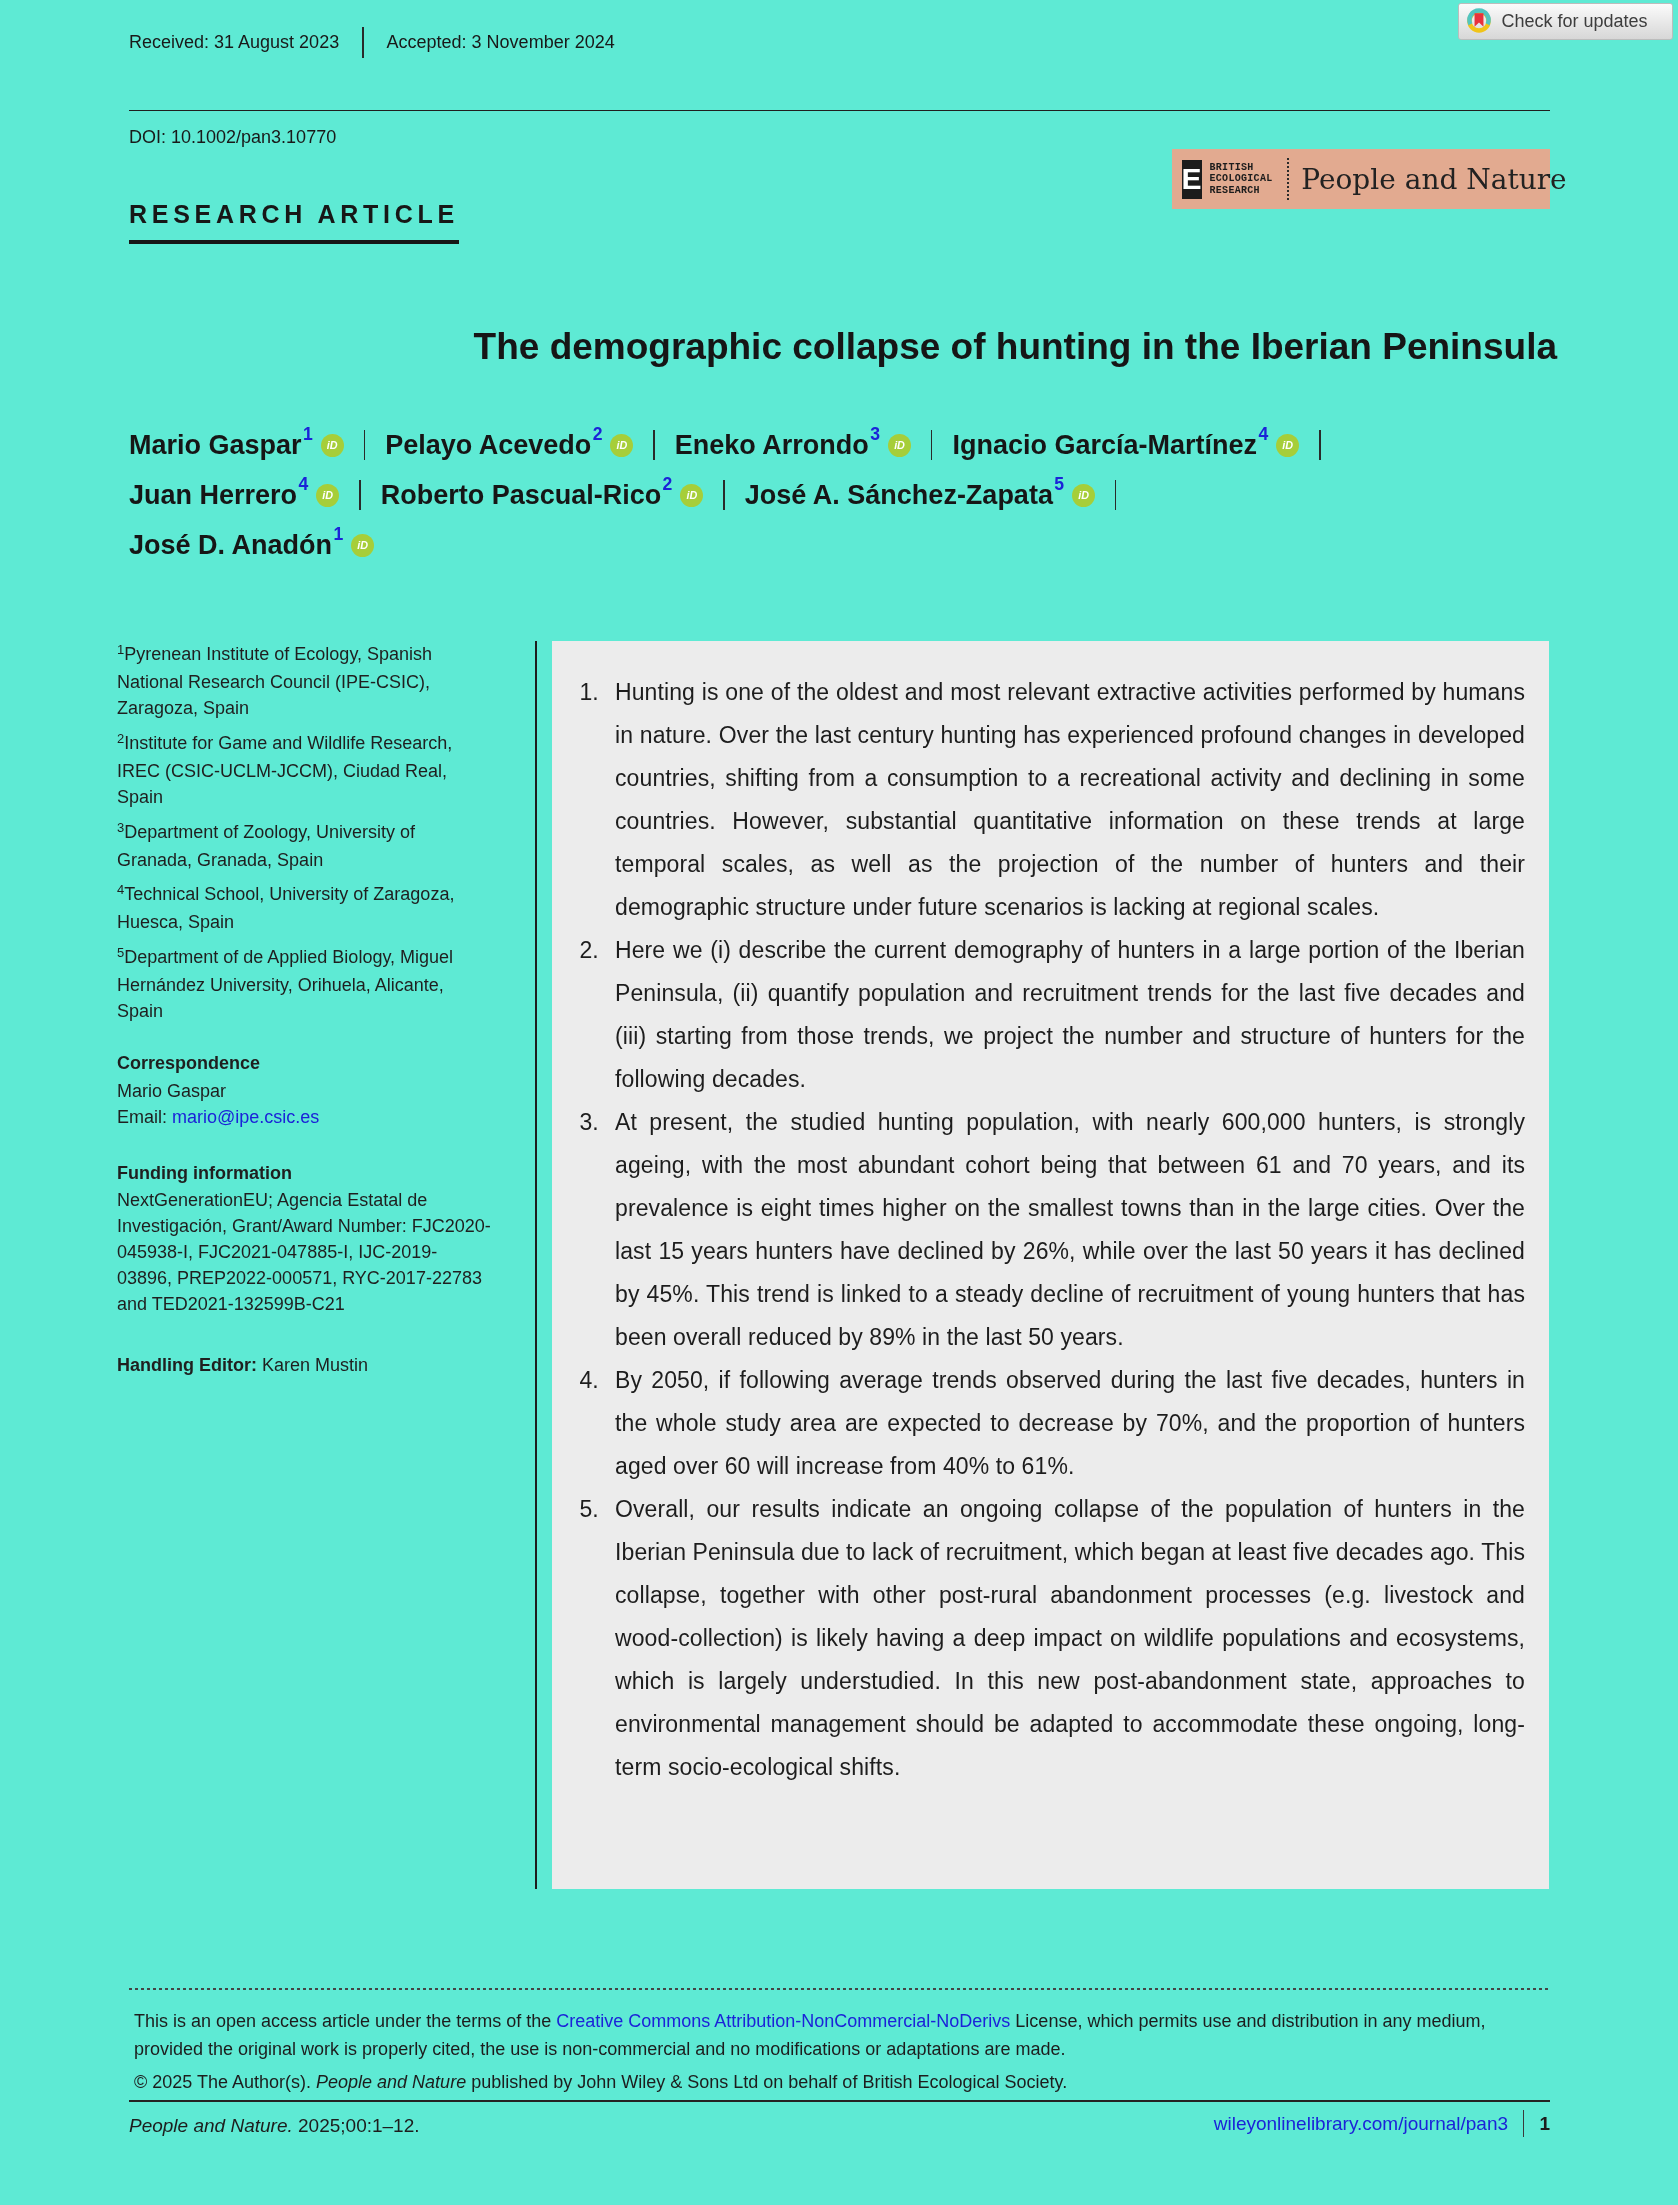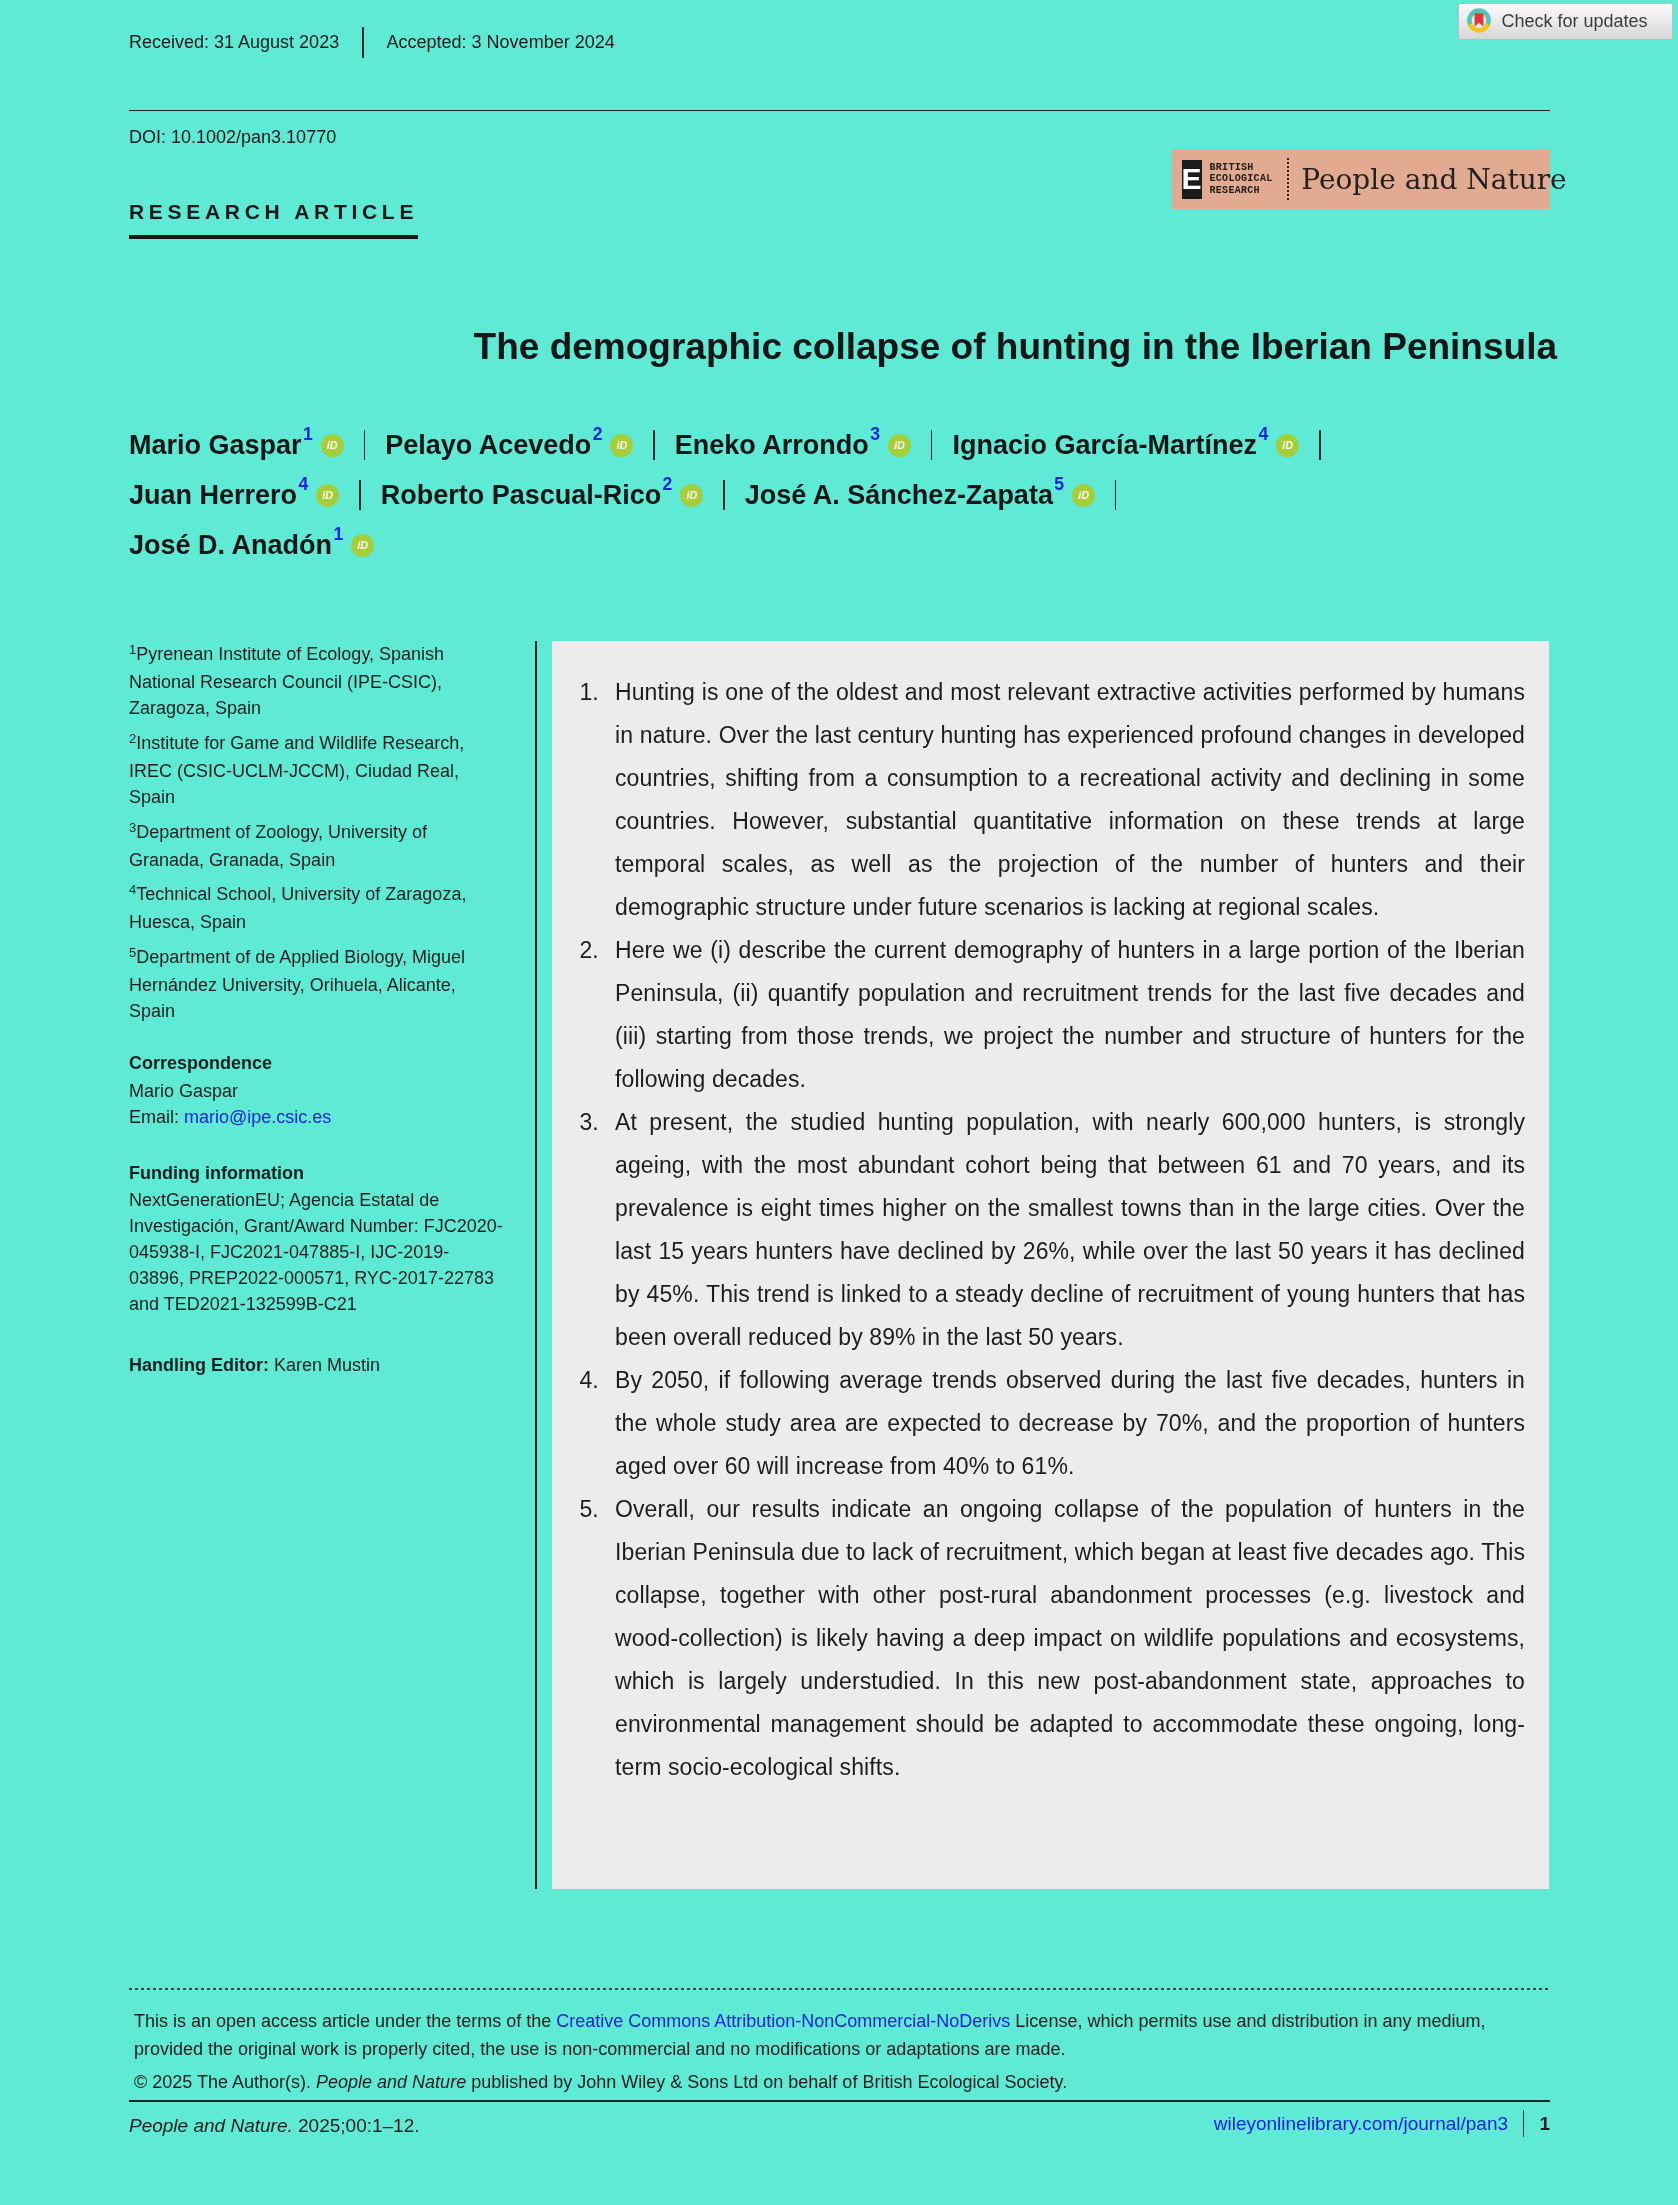--- a/index.html
+++ b/index.html
@@ -43,42 +43,42 @@
     display:flex;align-items:center;justify-content:center;
     color:#ffffff;font-weight:900;font-size:30px;line-height:1;
   }
   .bes-text{display:flex;flex-direction:column;justify-content:flex-end;font-family:Liberation Mono, monospace;}
   .bes-text span{font-size:10px;font-weight:700;letter-spacing:0.3px;color:#1c1c1c;line-height:11.5px;}
   .brand-divider{height:42px;border-left:2.7px dotted #2b2b2b;margin:0 4px 0 6.8px;}
   .brand-name{font-family:"DejaVu Serif", serif;font-size:28px;color:#222222;white-space:nowrap;}
   
   .article-type{position:absolute;left:129px;top:200px;}
   .article-type span{
-    display:inline-block;font-size:21px;font-weight:700;letter-spacing:4.7px;
+    display:inline-block;font-size:25px;font-weight:700;letter-spacing:4.7px;
     color:#171717;border-bottom:4px solid #171717;padding-bottom:10.8px;text-align:center;
   }
   .title{
     position:absolute;left:129px;top:326px;width:1428px;
     font-size:37px;font-weight:700;color:#161616;line-height:42px;text-align:right;
   }
   
   .authors{position:absolute;left:129px;top:420px;width:1435px;}
   .author-row{height:50px;display:flex;align-items:center;white-space:nowrap;}
   .author-name{font-size:27px;font-weight:700;color:#161616;}
   .author-sup{font-size:17.6px;font-weight:700;color:#1b23d8;position:relative;top:-10.8px;margin-left:1.4px;}
   .orcid{
     display:inline-flex;align-items:center;justify-content:center;
     width:23px;height:23px;border-radius:50%;
     background:#a6ce39;color:#ffffff;
     font-size:10.8px;font-weight:700;font-style:italic;
     margin-left:8px;cursor:pointer;
   }
   .author-sep{width:1.4px;height:30px;background:#2a2a2a;margin:0 20px;}
   
-  .leftcol{position:absolute;left:129px;top:641px;width:374px;font-size:18px;line-height:26px;color:#1f1f1f;}
+  .leftcol{position:absolute;left:117px;top:641px;width:374px;font-size:18px;line-height:26px;color:#1f1f1f;}
   .aff{margin:0 0 8.8px 0;}
   .aff-sup,.sup-sm{font-size:13px;position:relative;top:-6px;}
   .lc-head{font-weight:700;margin:26px 0 1.4px 0;}
   .lc-line{margin:0;}
   .email-link,.text-link{color:#1b23d8;text-decoration:none;cursor:pointer;}
   .handling{margin-top:35px;}
   .bold{font-weight:700;}
   
   .vrule{position:absolute;left:535px;top:641px;width:2px;height:1248px;background:#1e1e1e;}
   .abstract{

